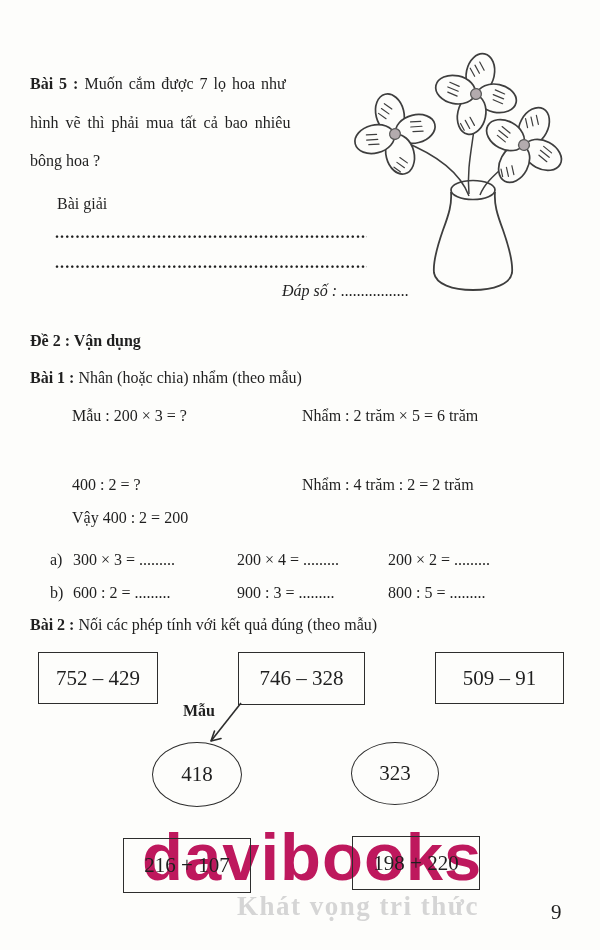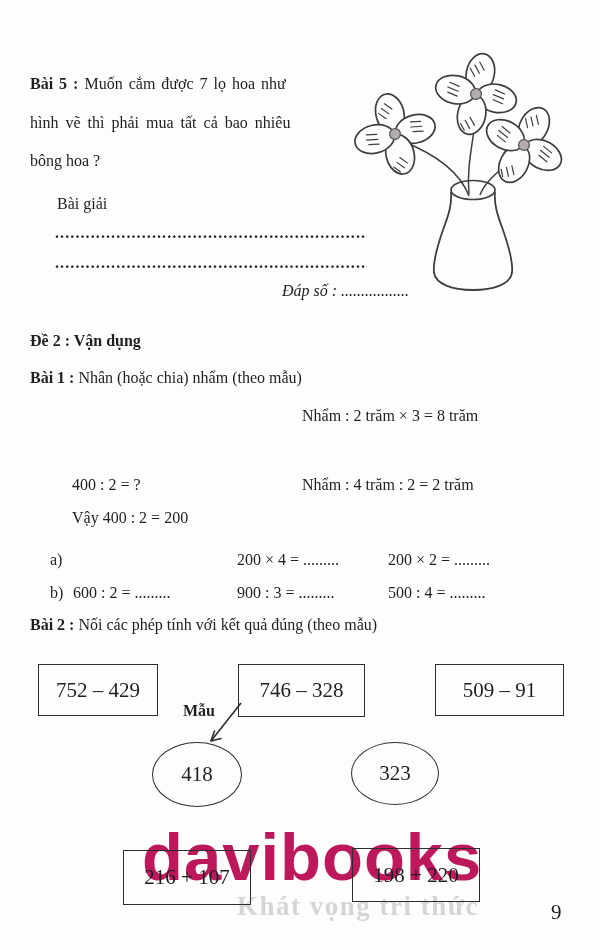--- a/index.html
+++ b/index.html
@@ -8,21 +8,21 @@
     background:#fdfdfb; overflow:hidden;
     font-family:"Liberation Serif", serif; color:#1f1f1f;
   }
   .t { position:absolute; white-space:nowrap; font-size:16px; line-height:24px; }
   .bold { font-weight:bold; }
   .ital { font-style:italic; }
   .dots { font-weight:bold; letter-spacing:1.1px; width:312px; overflow:hidden; height:24px; }
   .box {
     position:absolute; border:1.6px solid #2d2d2d; background:transparent;
     display:flex; align-items:center; justify-content:center;
-    font-size:21px; z-index:2;margin-top:12px;
+    font-size:21px; z-index:2;
   }
   .oval {
     position:absolute; border:1.5px solid #2d2d2d; border-radius:50%;
     display:flex; align-items:center; justify-content:center;
     font-size:21px; z-index:2; background:transparent;
   }
   .abs { position:absolute; }
   .wm-main {
     position:absolute; left:142px; top:818px; z-index:1;
     font-family:"Liberation Sans", sans-serif; font-weight:bold;
@@ -96,35 +96,37 @@
     <use href="#fl" transform="translate(174,93) rotate(28)"></use>
   </svg>
 
   <div class="t bold" style="left:30px; top:329px;">Đề 2 : Vận dụng</div>
 
   <div class="t" style="left:30px; top:366px;">
     <b class="bold">Bài 1 :</b>
     <span>Nhân (hoặc chia) nhẩm (theo mẫu)</span>
   </div>
 
-  <div class="t" style="left:302px; top:404px;">Nhẩm :  2 trăm × 3 = 8 trăm</div>
+  <div class="t" style="left:72px; top:404px;">Mẫu : 200 × 3 = ?</div>
+  <div class="t" style="left:302px; top:404px;">Nhẩm :  2 trăm × 5 = 6 trăm</div>
   <div class="t" style="left:72px; top:473px;">400 : 2 = ?</div>
   <div class="t" style="left:302px; top:473px;">Nhẩm :  4 trăm : 2 = 2 trăm</div>
   <div class="t" style="left:72px; top:506px;">Vậy 400 : 2 = 200</div>
 
   <div class="abs" style="top:548px; left:0; width:600px; height:24px;">
     <span class="t col-label">a)</span>
+    <span class="t col-1">300 × 3 = .........</span>
     <span class="t col-2">200 × 4 = .........</span>
     <span class="t col-3">200 × 2 = .........</span>
   </div>
   <div class="abs" style="top:581px; left:0; width:600px; height:24px;">
     <span class="t col-label">b)</span>
     <span class="t col-1">600 : 2 = .........</span>
     <span class="t col-2">900 : 3 = .........</span>
-    <span class="t col-3">500 : 4 = .........</span>
+    <span class="t col-3">800 : 5 = .........</span>
   </div>
 
   <div class="t" style="left:30px; top:613px;">
     <b class="bold">Bài 2 :</b>
     <span>Nối các phép tính với kết quả đúng (theo mẫu)</span>
   </div>
 
   <div class="box" style="left:38px; top:652px; width:118px; height:50px;">
     <span>752 – 429</span>
   </div>

